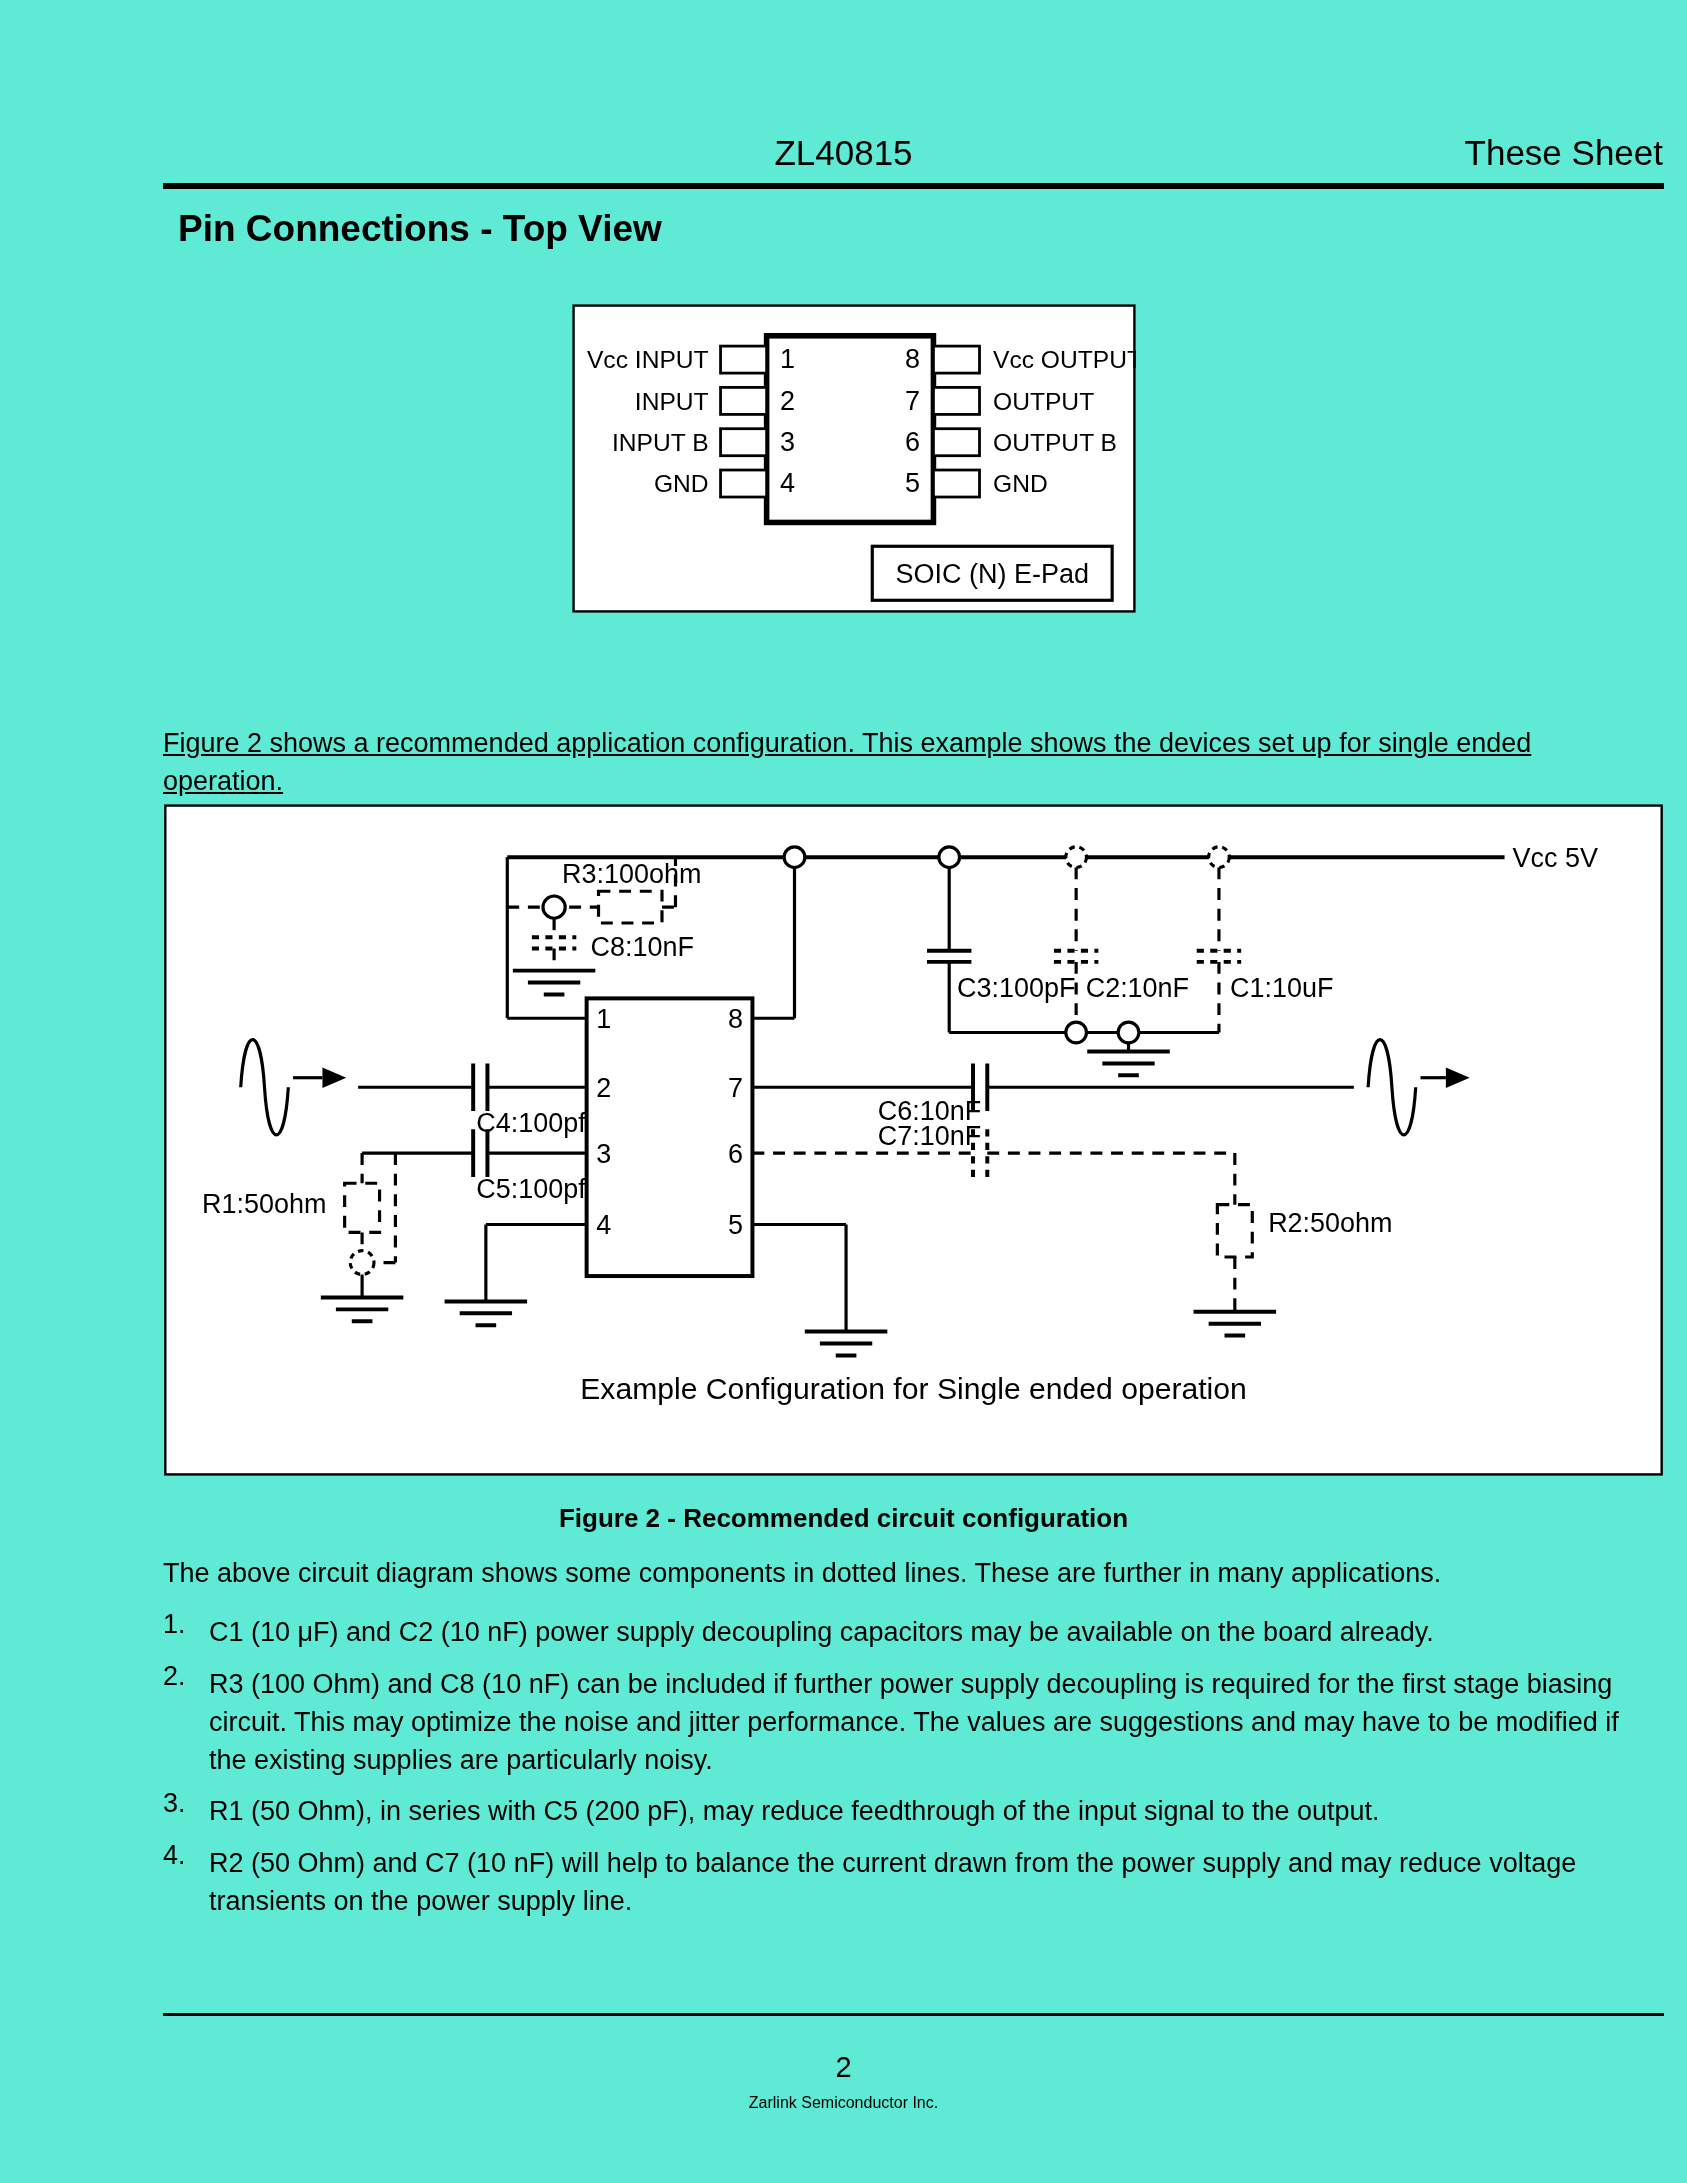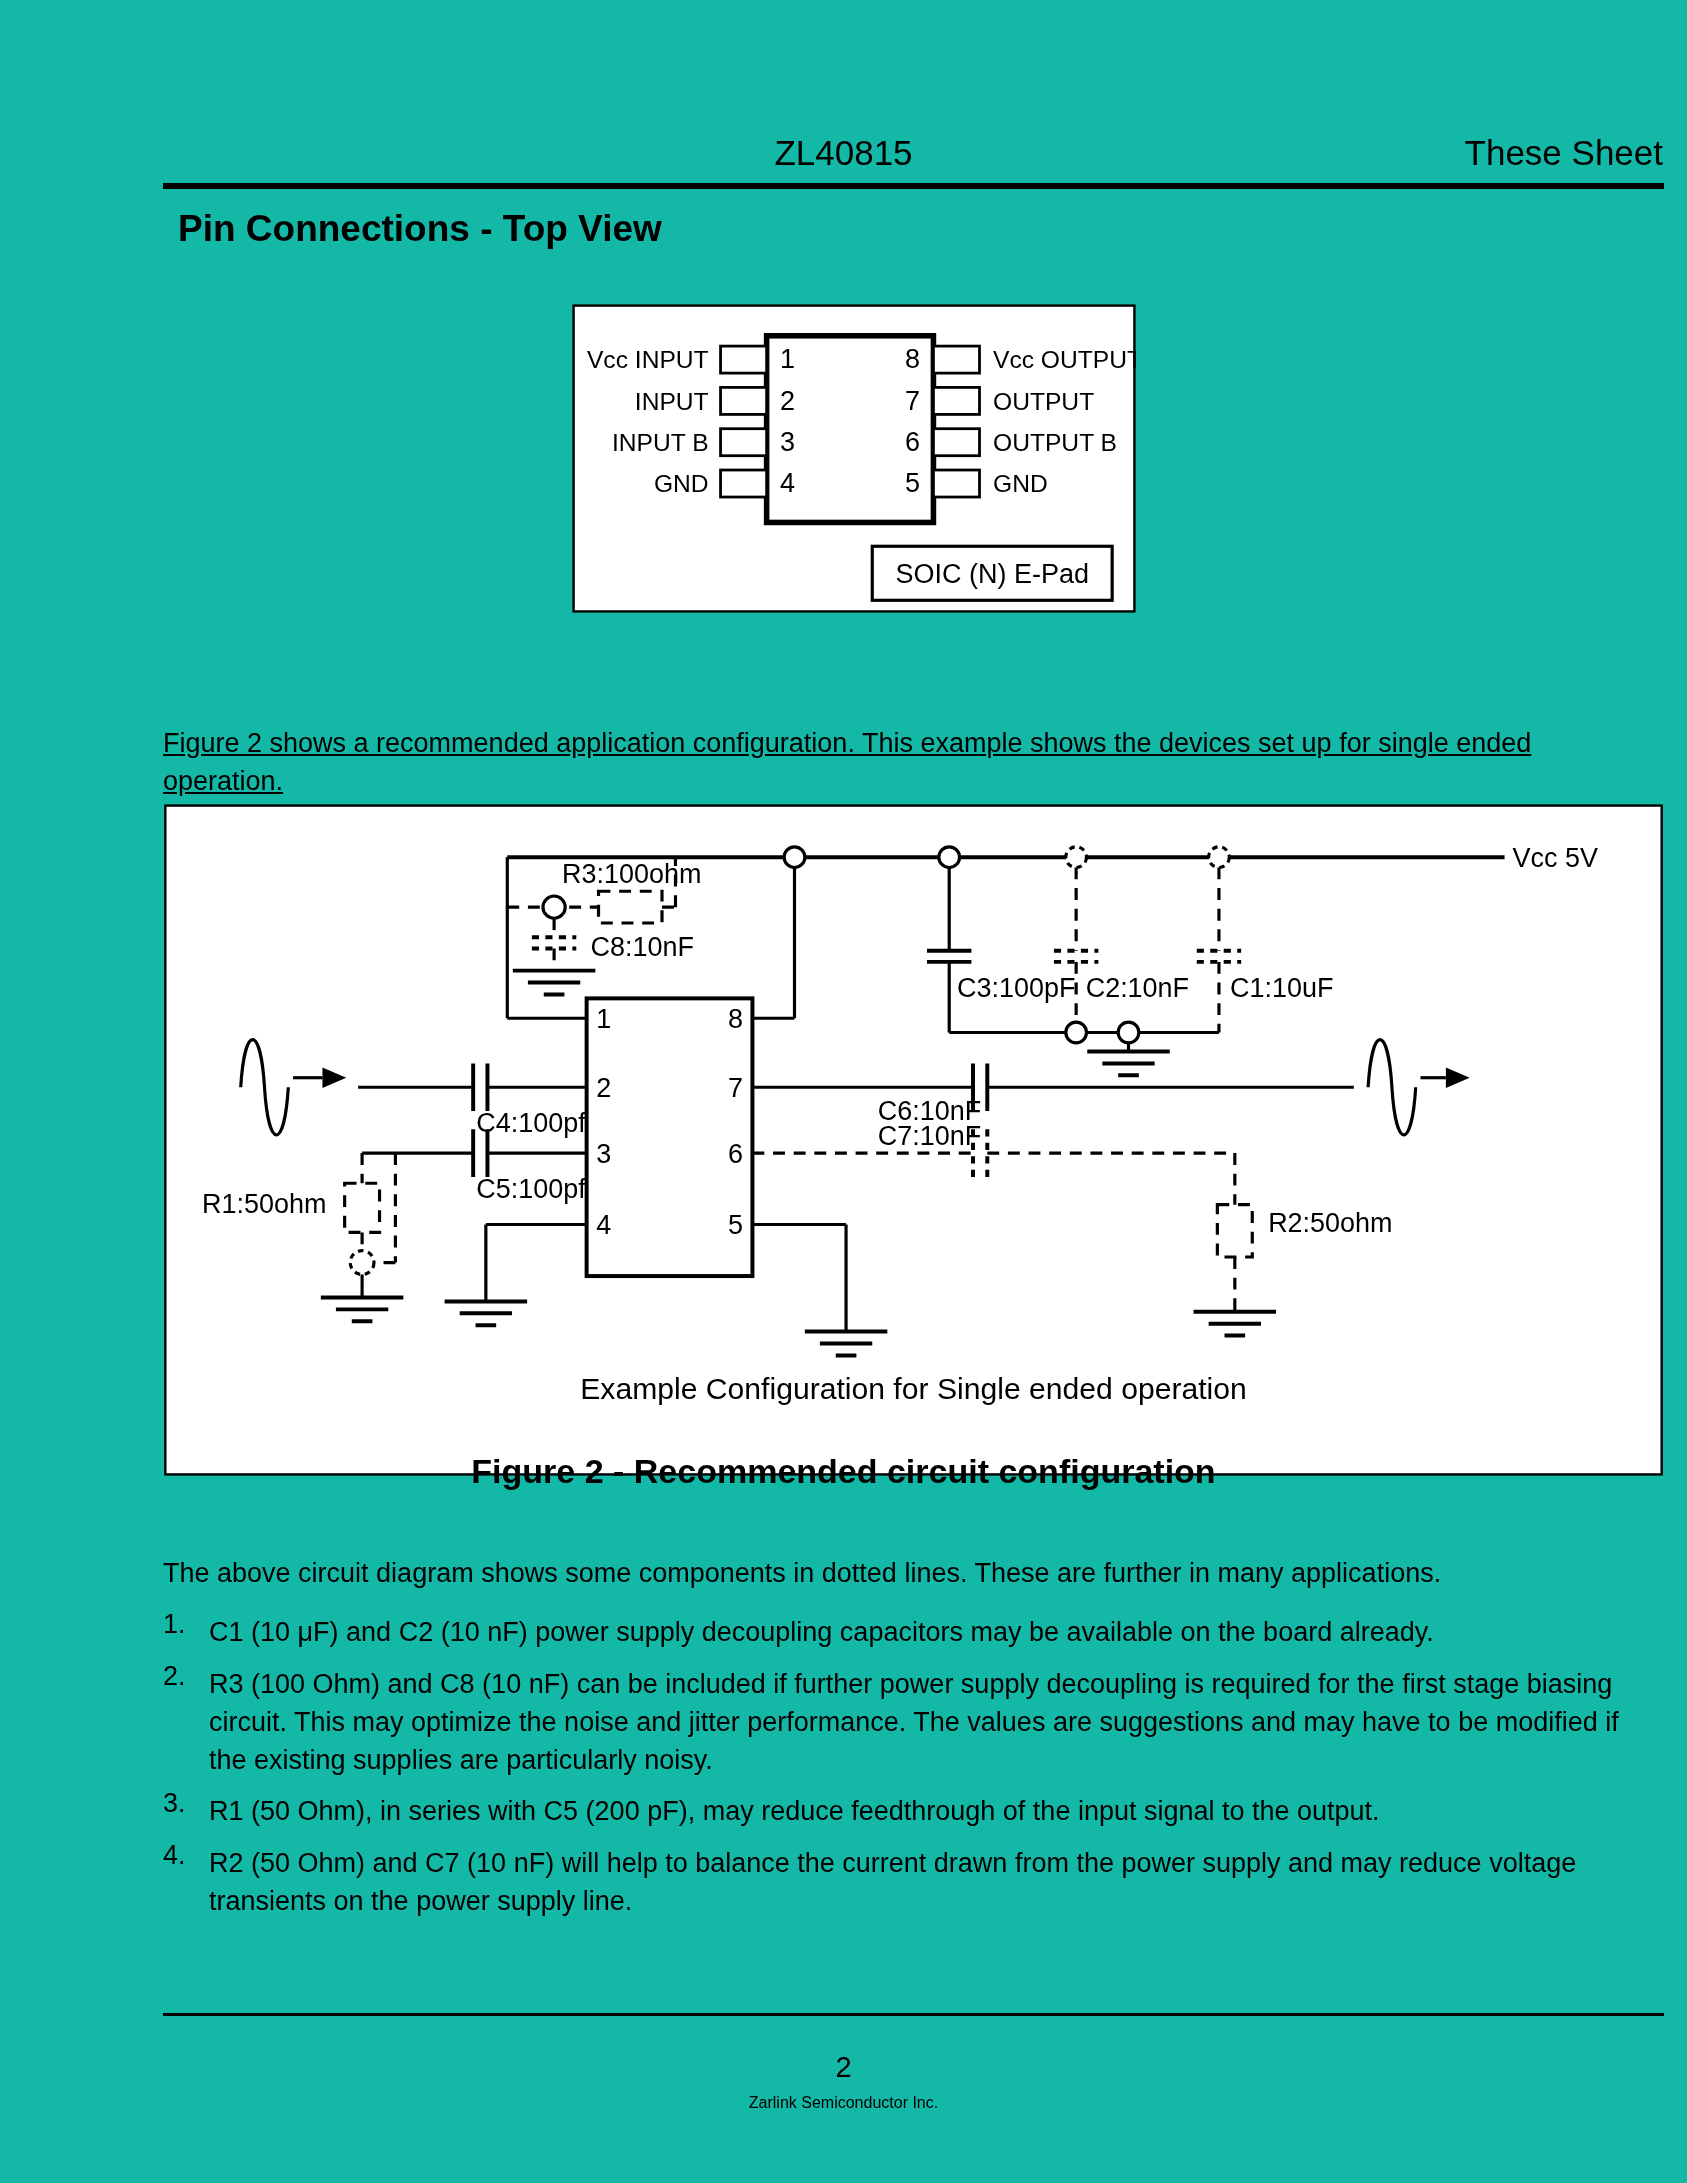--- a/index.html
+++ b/index.html
@@ -1,32 +1,32 @@
 <!DOCTYPE html>
 <html style="font-size:12.7px"><head>
 <meta charset="utf-8">
 <style>
   html,body{margin:0;padding:0;background:#888;}
   .page{
-    position:relative;width:1687px;height:2183px;background:#14b8a6;
+    position:relative;width:1687px;height:2183px;background:#5eead4;
     font-family:"Liberation Sans","DejaVu Sans",sans-serif;color:#000;
     overflow:hidden;margin:0 auto;
   }
   .abs{position:absolute;}
   .header-title{left:0;right:0;top:133px;text-align:center;font-size:35px;}
   .header-doctype{right:24px;top:133px;font-size:35px;}
   .rule{left:163px;width:1501px;background:#000;}
   .rule-top{top:183px;height:5.6px;}
   .rule-bottom{top:2013px;height:3.2px;}
   .h1{left:178px;font-size:37px;font-weight:bold;}
   .h1-pin{top:208px;}
   .h1-apps{top:668px;}
   .body-text{font-size:27px;line-height:38px;}
   .intro{left:163px;top:724px;width:1477px;text-decoration:underline;}
-  .figure-caption{left:0;right:0;top:1452px;text-align:center;font-size:34px;font-weight:bold;}
+  .figure-caption{left:0;right:0;top:1503px;text-align:center;font-size:26px;font-weight:bold;}
   .note{left:163px;top:1554px;width:1501px;}
   .notes-list{left:163px;top:1605px;width:1501px;}
   .list-item{display:flex;margin-bottom:5.6px;}
   .list-item .num{width:46px;flex:0 0 46px;}
   .list-item .txt{flex:1;max-width:1421px;margin-top:8px;}
   .page-number{left:0;right:0;top:2051px;text-align:center;font-size:29px;}
   .company{left:0;right:0;top:2094px;text-align:center;font-size:16px;}
   svg{display:block;}
   svg text{fill:#000;font-family:"Liberation Sans","DejaVu Sans",sans-serif;}
   .svg-pin{left:572px;top:304px;}

